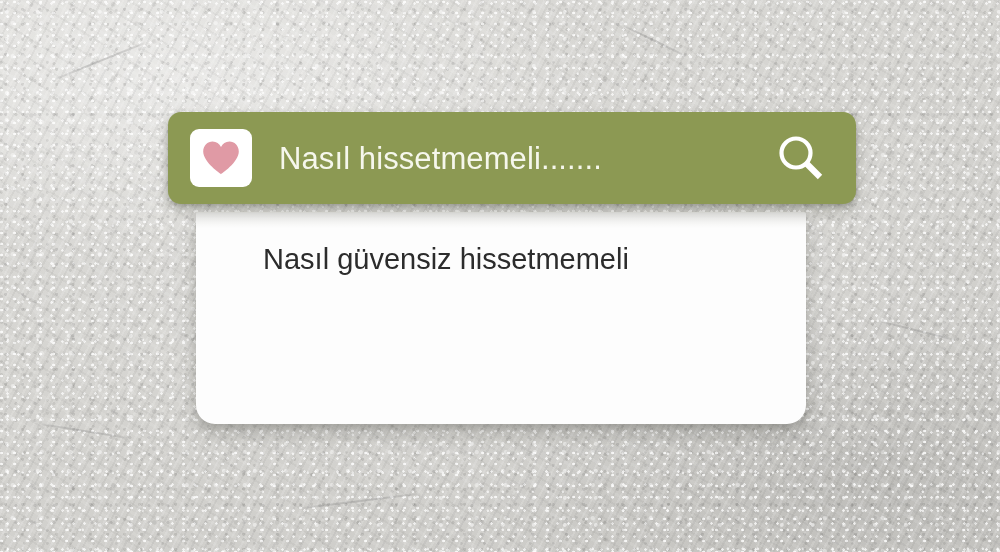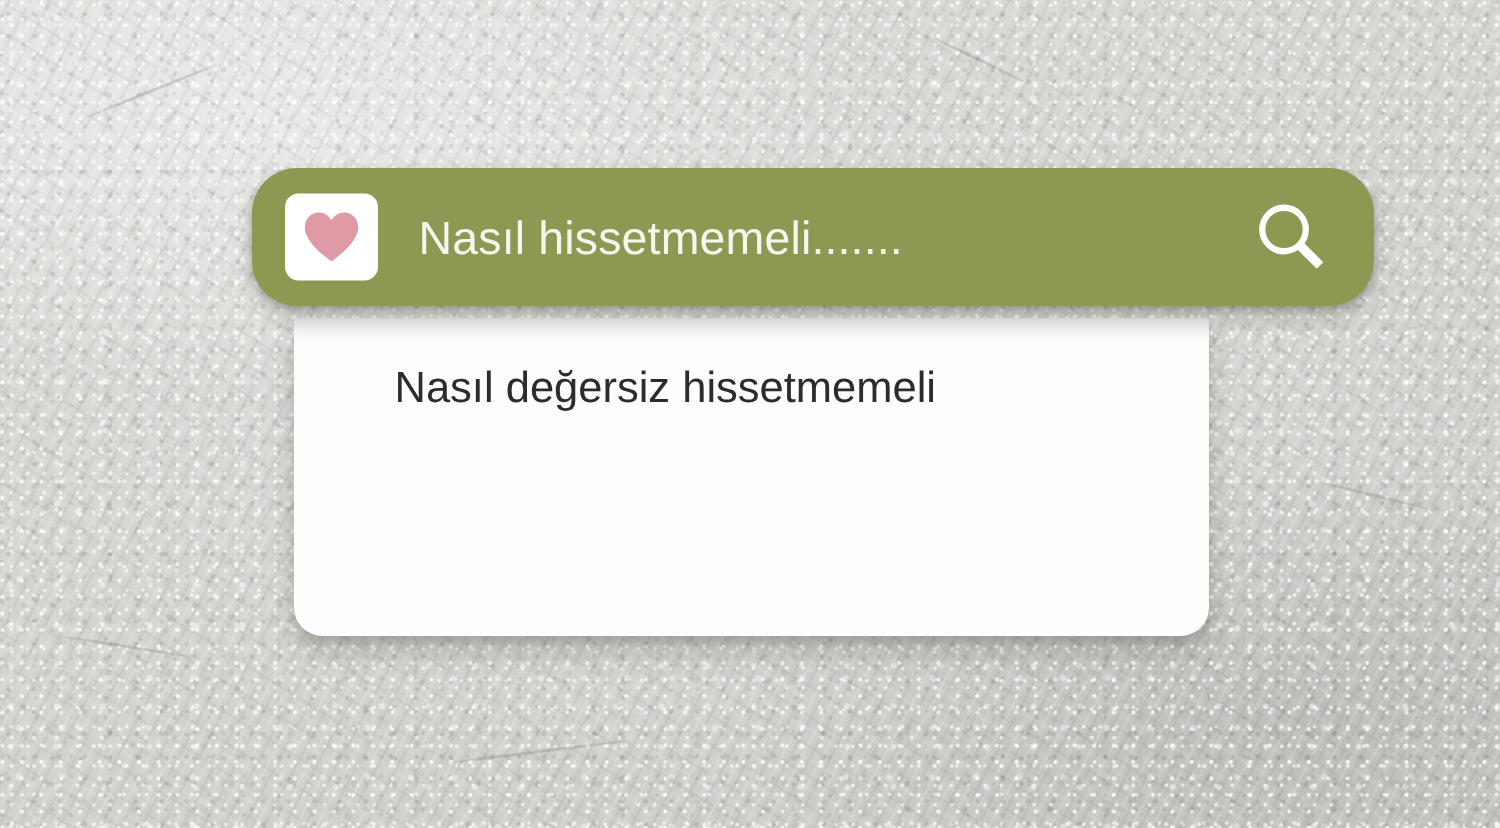--- a/index.html
+++ b/index.html
@@ -86,25 +86,25 @@
     position: absolute;
     left: 168px;
     top: 112px;
     width: 666px;
   }
 
   
   #search-bar {
     position: relative;
     z-index: 3;
-    width: 748px;
+    width: 688px;
     height: 92px;
     box-sizing: border-box;
     background: #8c9953;
-    border-radius: 30px;
+    border-radius: 13px;
     display: flex;
     align-items: center;
     padding: 0 26px 0 22px;
     box-shadow: 0 6px 13px rgba(60,62,48,.30),
                 0 2px 4px rgba(60,62,48,.18);
   }
 
   #heart-tile {
     flex: 0 0 auto;
     width: 62px;
@@ -193,21 +193,21 @@
 
   <div class="scratch" style="left:52px;  top:60px;  width:96px; height:2px; transform:rotate(-22deg);"></div>
   <div class="scratch" style="left:880px; top:330px; width:78px; height:2px; transform:rotate(14deg);"></div>
   <div class="scratch" style="left:300px; top:500px; width:120px;height:2px; transform:rotate(-7deg);"></div>
   <div class="scratch" style="left:620px; top:40px;  width:70px; height:2px; transform:rotate(26deg);"></div>
   <div class="scratch" style="left:40px;  top:430px; width:88px; height:2px; transform:rotate(9deg);"></div>
 
   <div id="widget">
 
     <div id="suggestions-panel">
-      <div class="suggestion-item">Nasıl değersiz hissetmemeli</div>
+      <div class="suggestion-item">Nasıl güvensiz hissetmemeli</div>
     </div>
 
     <div id="search-bar">
 
       <div id="heart-tile">
         <span>
           <svg width="40" height="36" viewBox="0 0 40 36" aria-hidden="true">
             <path d="M20 34.2
                      C 20 34.2 2.2 22.4 2.2 11.6
                      C 2.2 5.6 6.6 1.6 11.6 1.6

